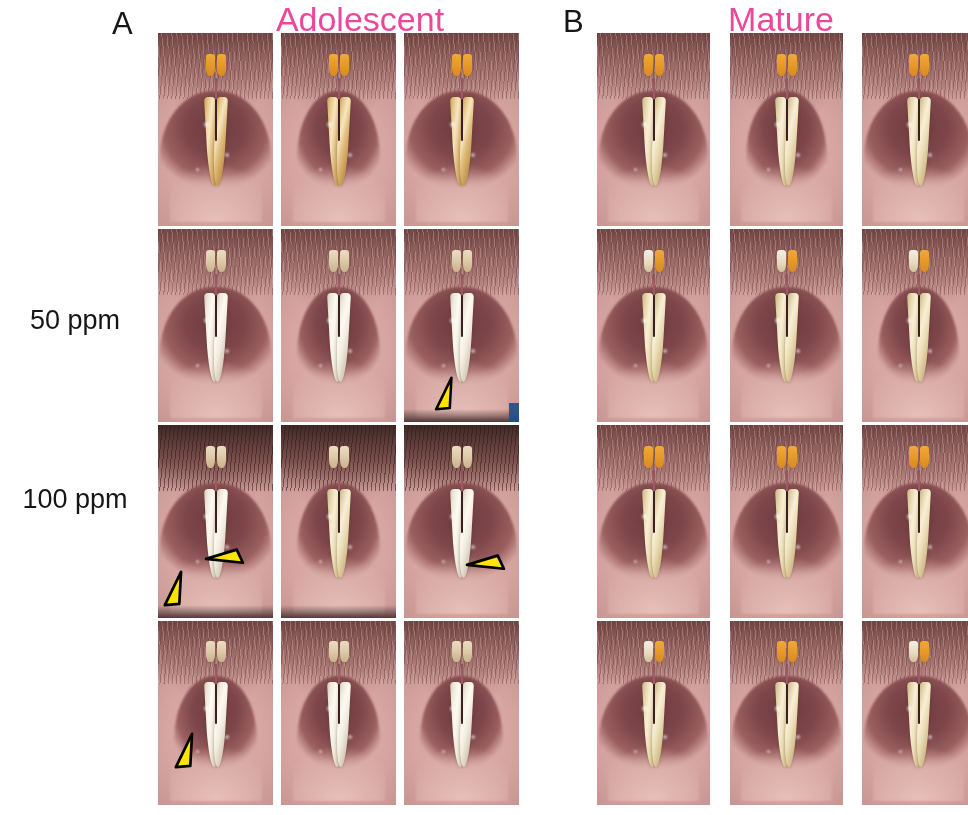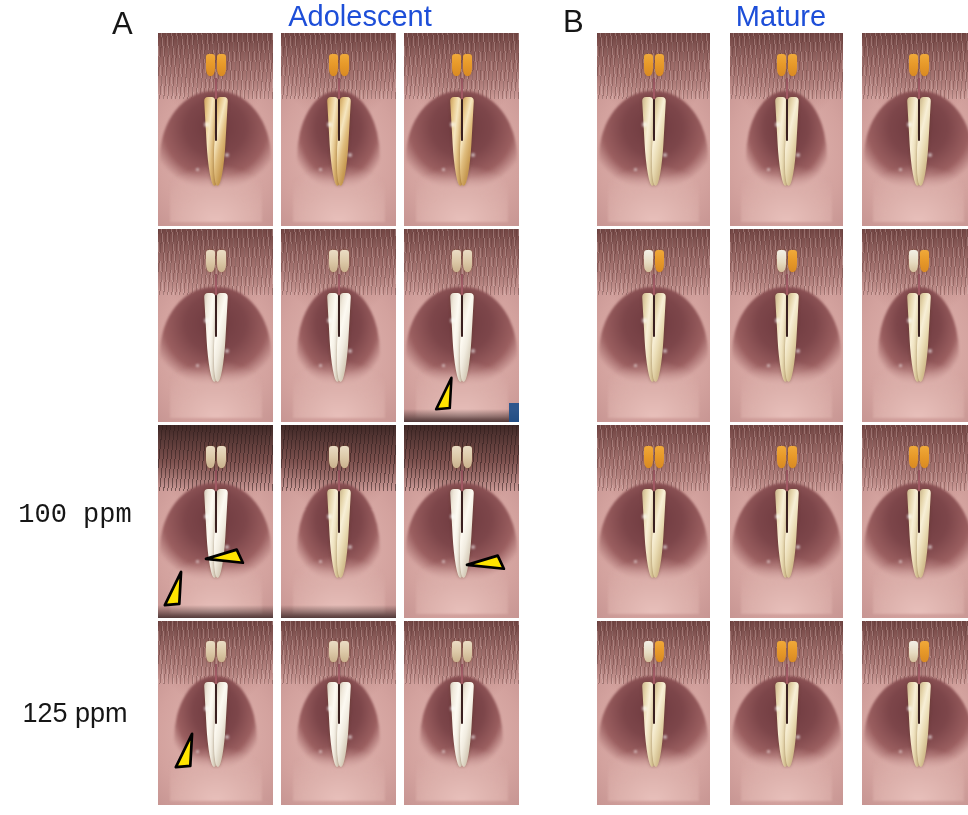--- a/index.html
+++ b/index.html
@@ -13,34 +13,34 @@
   
   .panel-letter{
     position:absolute;font-size:31px;line-height:1;color:#161616;
     font-weight:400;letter-spacing:0;
   }
   #panel-letter-a{left:112px;top:8px;}
   #panel-letter-b{left:563px;top:6px;}
 
   
   .group-title{
-    position:absolute;font-size:29px;line-height:1;color:#1d4ed8;
+    position:absolute;font-size:34px;line-height:1;color:#ec4899;
     font-weight:400;text-align:center;
   }
   #group-title-adolescent{left:150px;top:2px;width:420px;}
   #group-title-mature{left:590px;top:2px;width:382px;}
 
   
   .row-label{
     position:absolute;left:0;width:150px;text-align:center;
     font-size:27px;line-height:1;color:#161616;font-weight:400;
   }
   #row-label-ctrl{top:117px;}
   #row-label-50ppm{top:307px;}
-  #row-label-100ppm{top:502px;font-family:Liberation Mono, monospace;}
+  #row-label-100ppm{top:486px;}
   #row-label-125ppm{top:700px;}
 
   
   .grid{position:absolute;}
   #grid-a{left:158px;top:33px;}
   #grid-b{left:597px;top:33px;}
 
   .cell{
     position:absolute;overflow:hidden;
     background:#c58b88;
@@ -153,22 +153,22 @@
 <body>
 
 <div class="fig">
 
   <div class="panel-letter" id="panel-letter-a">A</div>
   <div class="group-title" id="group-title-adolescent">Adolescent</div>
 
   <div class="panel-letter" id="panel-letter-b">B</div>
   <div class="group-title" id="group-title-mature">Mature</div>
 
+  <div class="row-label" id="row-label-50ppm">50 ppm</div>
   <div class="row-label" id="row-label-100ppm">100 ppm</div>
-  <div class="row-label" id="row-label-125ppm">125 ppm</div>
 
   <div class="grid" id="grid-a">
       <div class="cell" style="left: 0px; top: 0px; width: 115px; height: 193px;">
         <div class="photo">
           <div class="skin"></div>
           <div class="fur"></div>
           <div class="cavity wide"></div>
           <div class="palate"></div>
           <div class="upper-teeth" style="top: 21.23px;">
             <i style="height:22px"></i>

